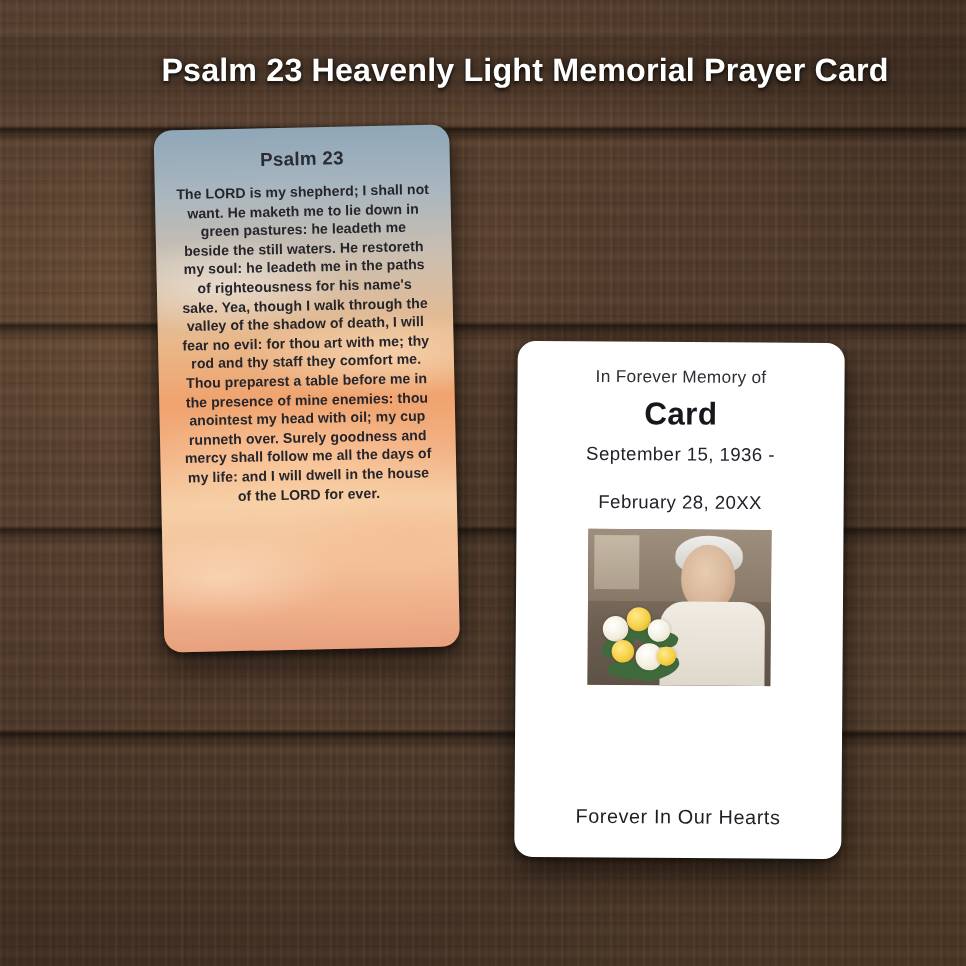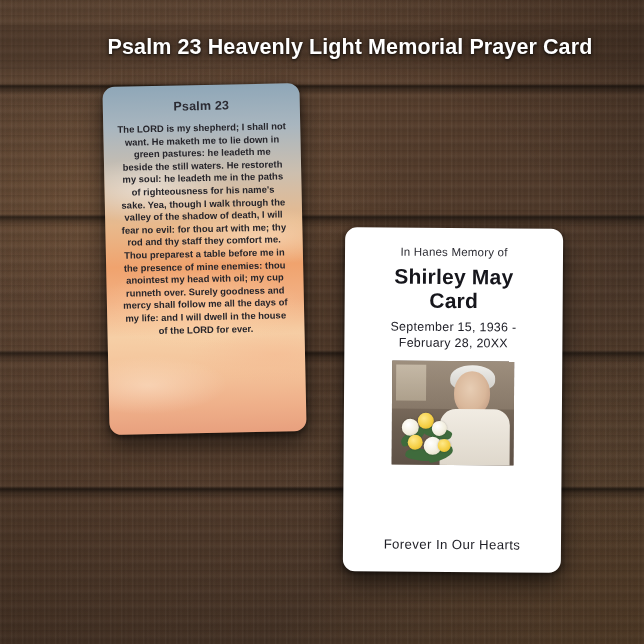--- a/index.html
+++ b/index.html
@@ -299,25 +299,24 @@
   <div class="card" id="psalm-card">
     <div class="cloud-a"></div>
     <div class="inner">
       <div class="psalm-heading">Psalm 23</div>
       <div class="psalm-body">The LORD is my shepherd; I shall not want. He maketh me to lie down in green pastures: he leadeth me beside the still waters. He restoreth my soul: he leadeth me in the paths of righteousness for his name's sake. Yea, though I walk through the valley of the shadow of death, I will fear no evil: for thou art with me; thy rod and thy staff they comfort me. Thou preparest a table before me in the presence of mine enemies: thou anointest my head with oil; my cup runneth over. Surely goodness and mercy shall follow me all the days of my life: and I will dwell in the house of the LORD for ever.</div>
     </div>
   </div>
 
   <div class="card" id="memorial-card">
     <div class="inner">
-      <div class="mem-intro">In Hanes Memory of</div>
-      <div class="mem-name">Shirley May</div>
+      <div class="mem-intro">In Forever Memory of</div>
       <div class="mem-name">Card</div>
       <div class="mem-dates">September 15, 1936 -</div>
-      <div class="mem-dates" style="margin-top:0">February 28, 20XX</div>
+      <div class="mem-dates" style="margin-top:16px">February 28, 20XX</div>
 
       <div class="mem-photo">
         <div class="photo-bg"></div>
         <div class="photo-wall"></div>
         <div class="photo-window"></div>
         <div class="photo-hair"></div>
         <div class="photo-head"></div>
         <div class="photo-body"></div>
         <div class="photo-bouquet">
           <div class="leaf" style="left:2px; top:22px; width:26px; height:12px; transform:rotate(-25deg);"></div>

